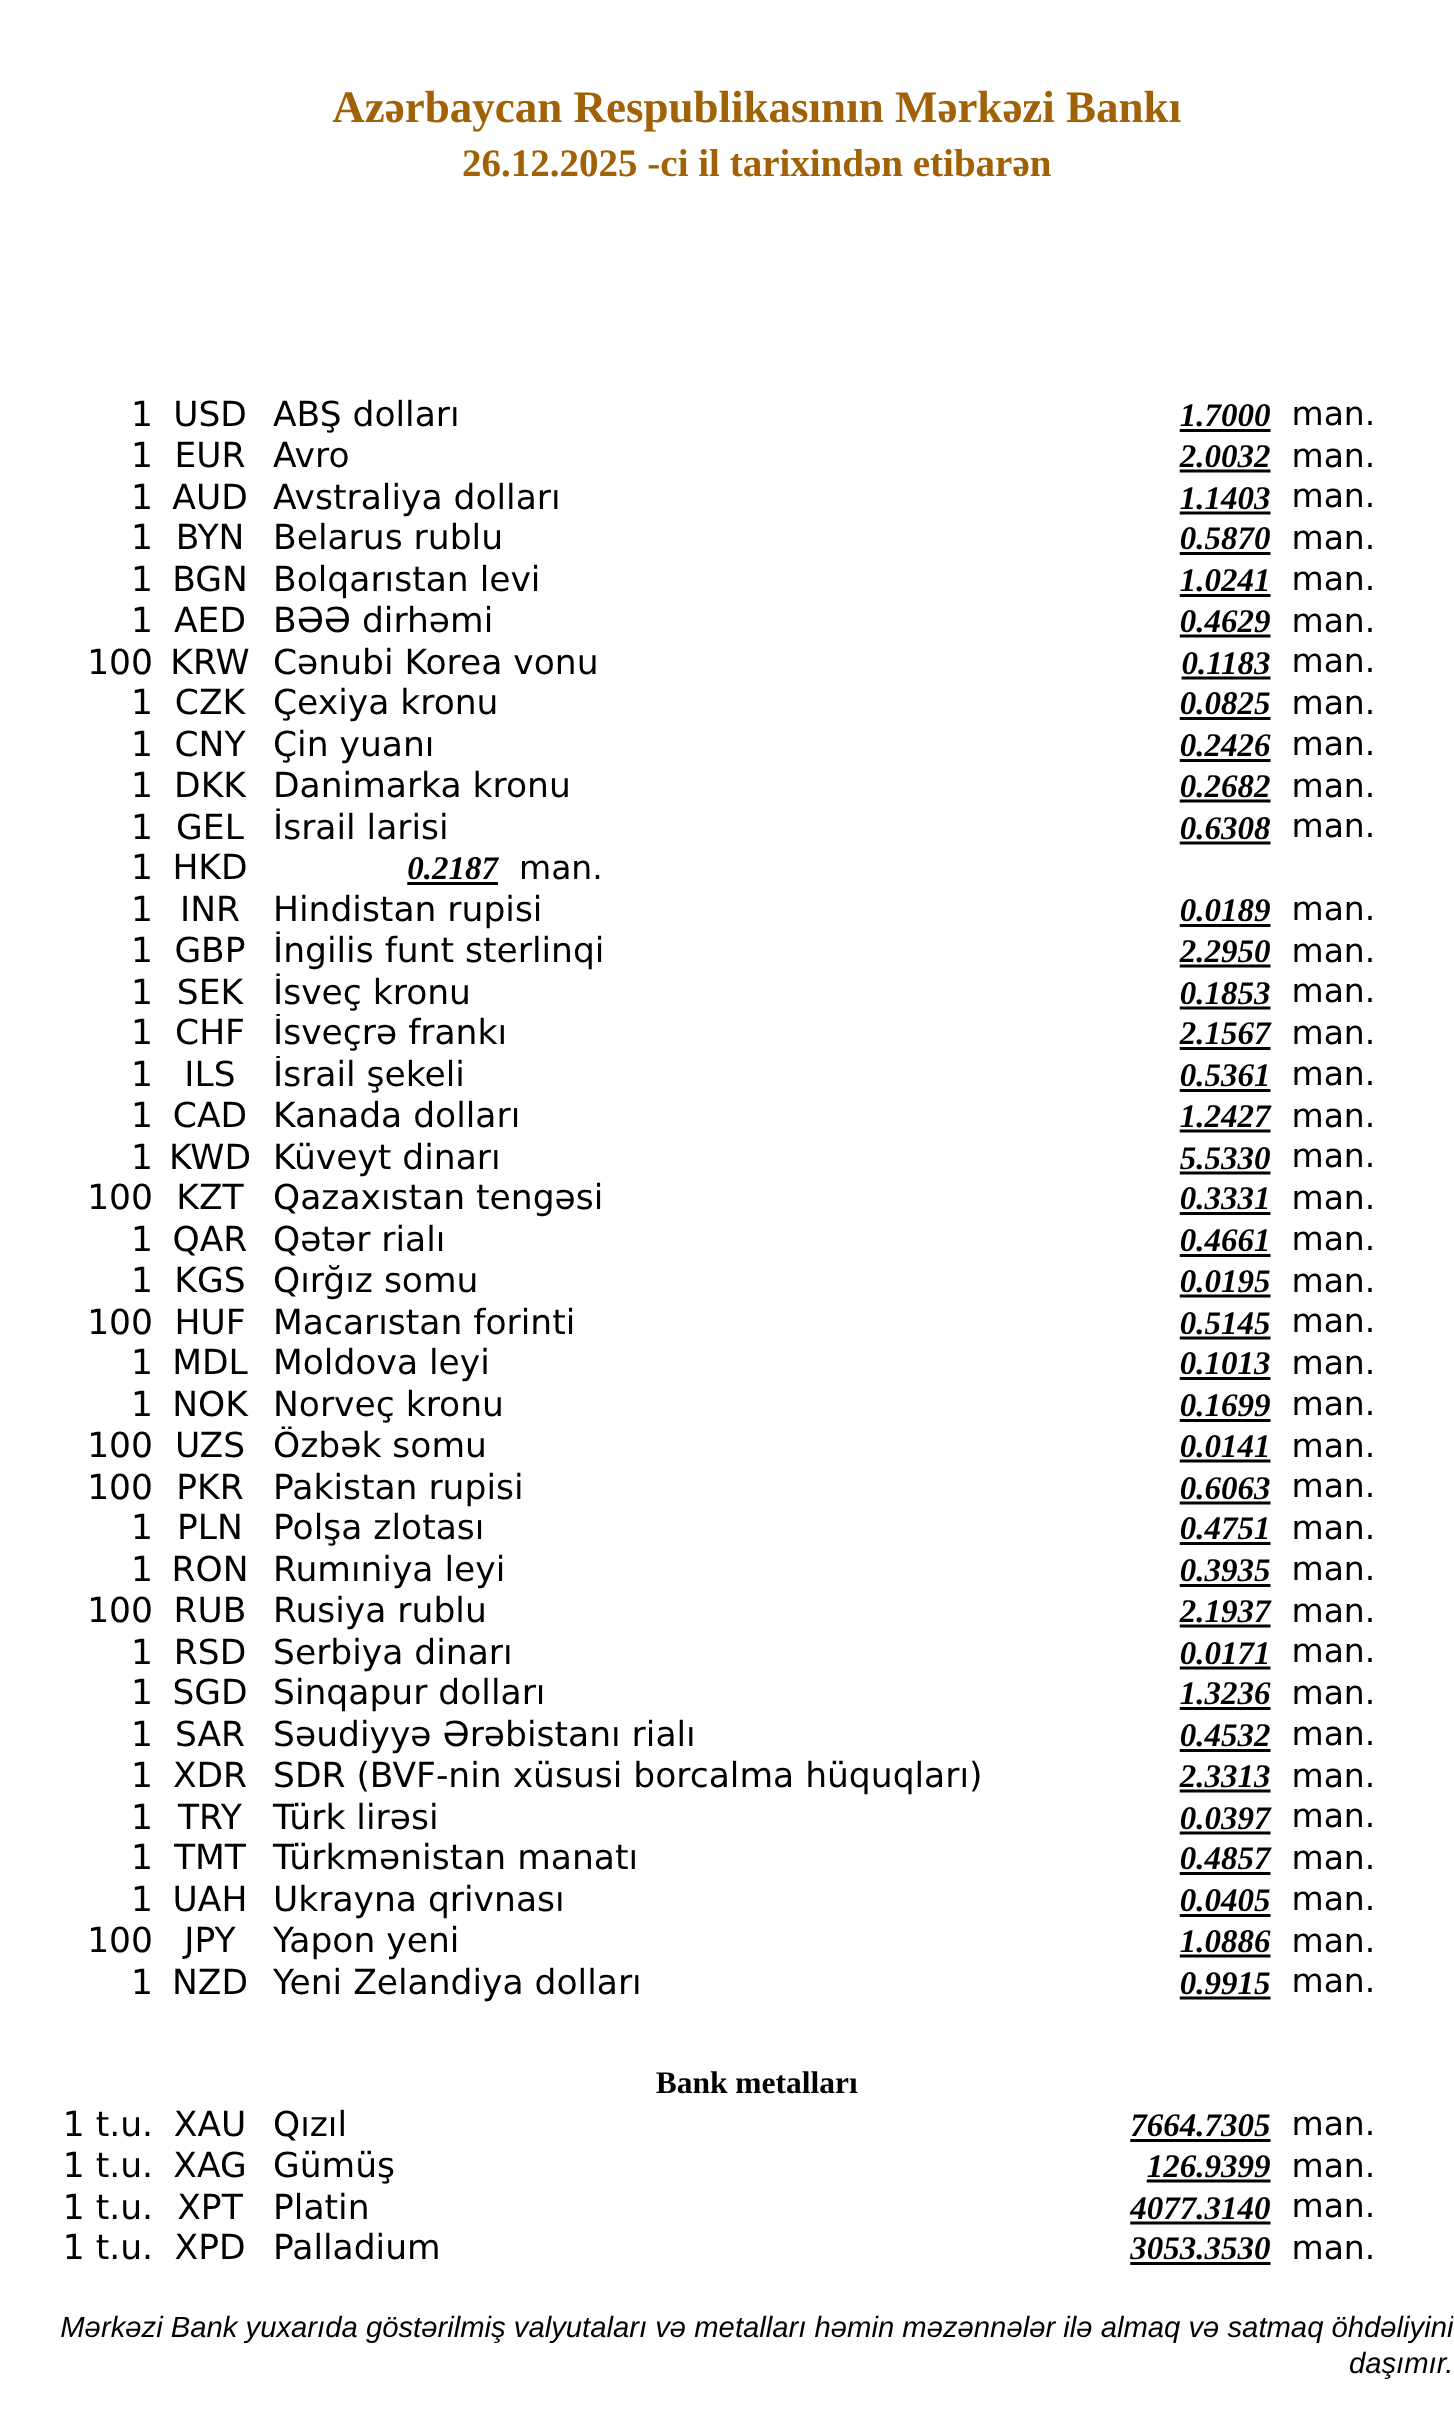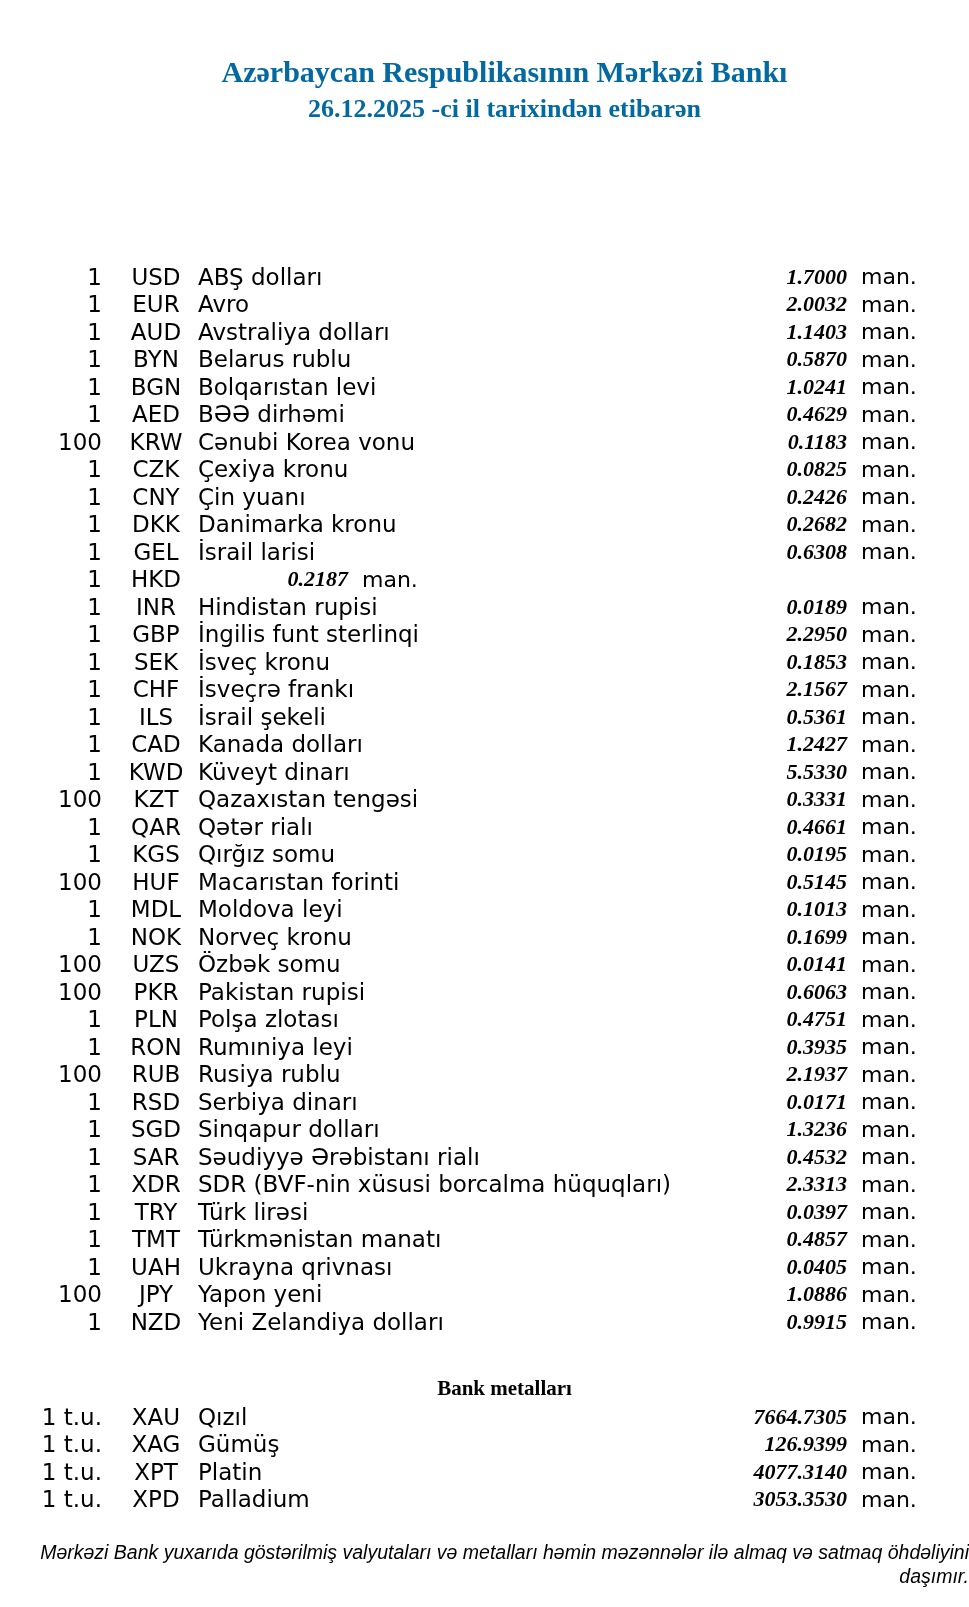--- a/index.html
+++ b/index.html
@@ -17,21 +17,21 @@
     font-family: "DejaVu Sans", sans-serif;
   }
   
   .hdr {
     position: absolute;
     left: 40px;
     right: 0;
     text-align: center;
     font-family: "Liberation Serif", serif;
     font-weight: bold;
-    color: #0369a1;
+    color: #a16207;
   }
   .title    { top: 53px;  font-size: 30px; line-height: 37px; margin: 0; }
   .dateline { top: 96px;  font-size: 26px; line-height: 26px; }
   .subtitle { top: 133px; font-size: 22px; line-height: 26px; }
   
   .section-heading {
     position: absolute;
     left: 40px;
     right: 0;
     text-align: center;
@@ -52,29 +52,30 @@
   .currencies-table { top: 263px; }
   .metals-table     { top: 1403px; }
   .row {
     display: flex;
     align-items: center;
     height: 27.5px;
     white-space: nowrap;
   }
   .col { display: block; }
   .qty  { width: 102px; text-align: right;  font-size: 23px; }
-  .code { width: 64px;  margin-left: 22px; text-align: center; font-size: 23px; }
+  .code { width: 64px;  margin-left: 6px; text-align: center; font-size: 23px; }
   .name { flex: 1; padding-left: 10px; text-align: left; font-size: 23px; overflow: hidden; }
   .rate {
     width: 160px;
     text-align: right;
     font-family: "Liberation Serif", serif;
     font-weight: bold;
     font-style: italic;
     font-size: 22px;
+    text-decoration: underline;
   }
   .unit { width: 52px; margin-left: 14px; text-align: left; font-size: 22px; }
   
   .footer {
     position: absolute;
     top: 1540px;
     left: 0;
     right: 0;
     text-align: right;
     font-family: Liberation Sans, sans-serif;

